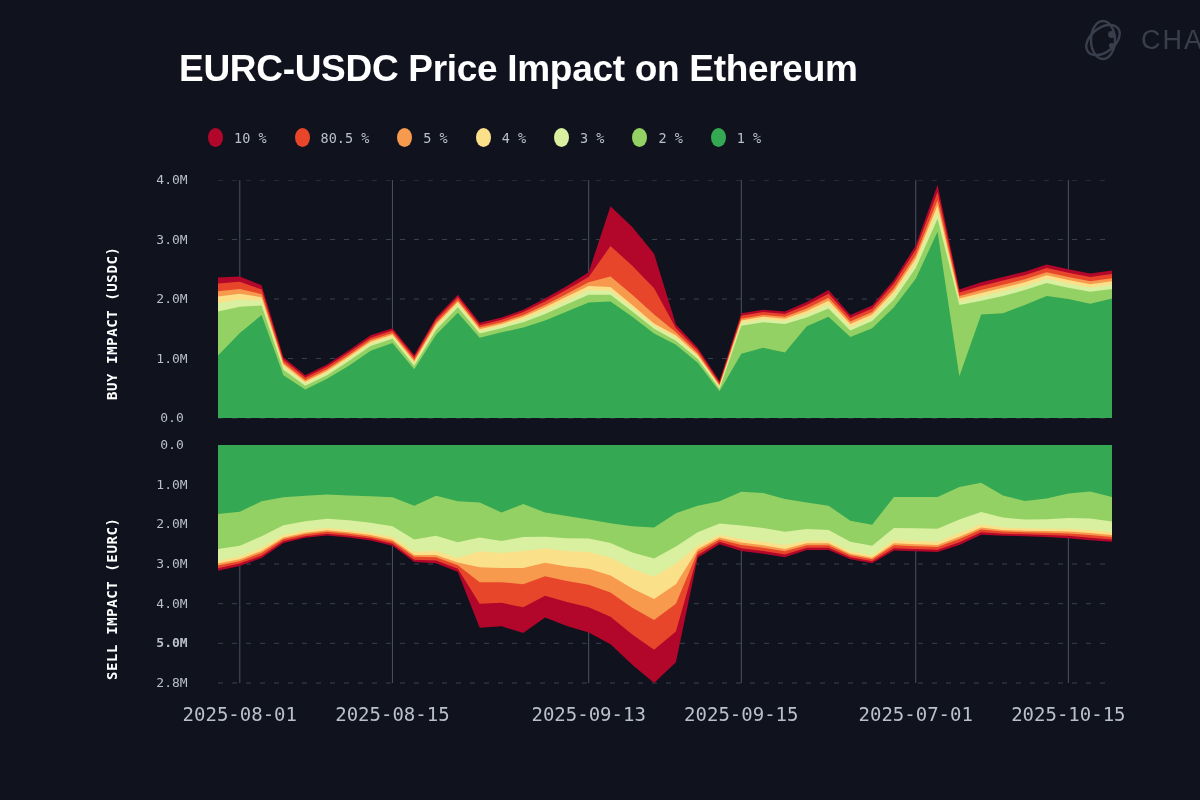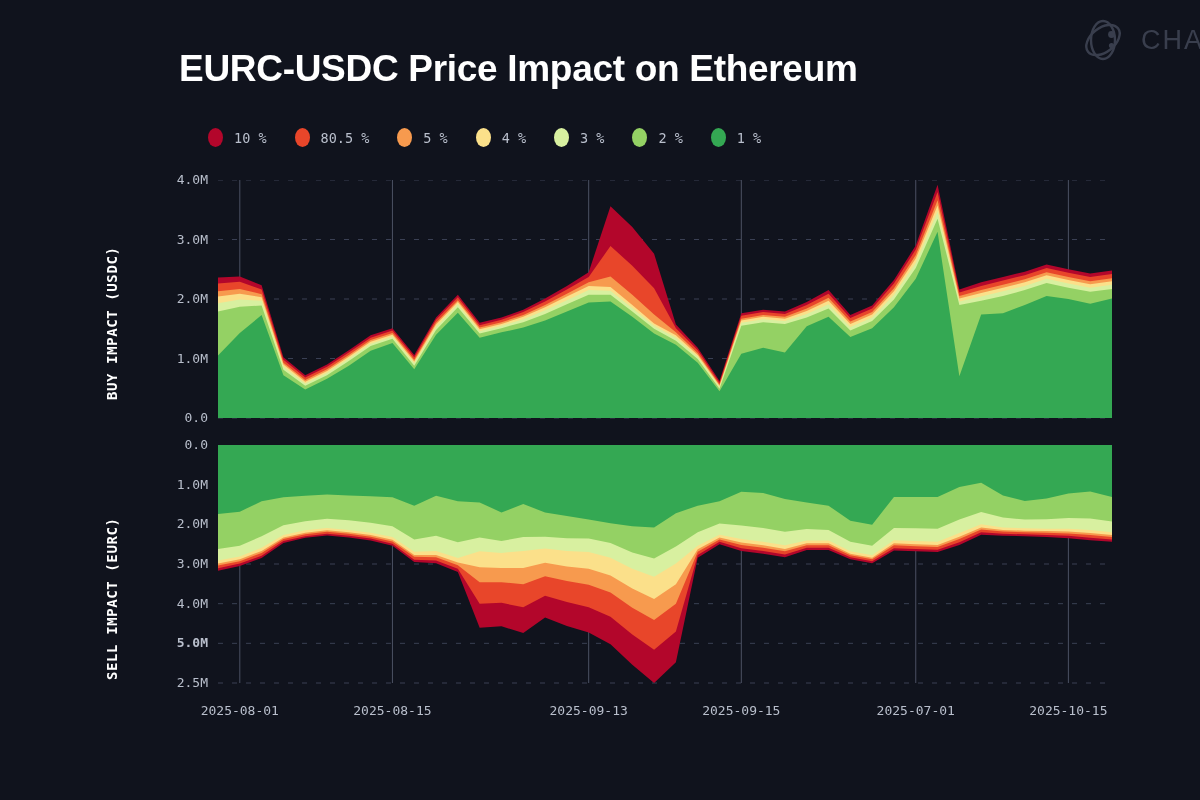--- a/index.html
+++ b/index.html
@@ -83,29 +83,29 @@
   }
   #buy-axis-title  { left: 104px; top: 400px; }
   #sell-axis-title { left: 104px; top: 680px; }
 
   
   .ytick {
     position: absolute;
     color: #b9bfcc;
     font-family: "DejaVu Sans Mono", monospace;
     font-size: 13px;
-    text-align: right;
+    text-align: center;
     width: 72px;
     white-space: nowrap;
   }
   .xtick {
     position: absolute;
     color: #b9bfcc;
     font-family: "DejaVu Sans Mono", monospace;
-    font-size: 13px;
+    font-size: 19px;
     text-align: center;
     width: 130px;
     white-space: nowrap;
   }
 
   .plot-svg { position: absolute; display: block; }
   #buy-plot  { left: 135px; top: 180px; }
   #sell-plot { left: 135px; top: 445px; }
 </style>
 </head>
@@ -207,21 +207,21 @@
       <div class="ytick" style="left: 136px; top: 350.5px;">1.0M</div>
       <div class="ytick" style="left: 136px; top: 291px;">2.0M</div>
       <div class="ytick" style="left: 136px; top: 231.5px;">3.0M</div>
       <div class="ytick" style="left: 136px; top: 172px;">4.0M</div>
       <div class="ytick" style="left: 136px; top: 437px;">0.0</div>
       <div class="ytick" style="left: 136px; top: 476.667px;">1.0M</div>
       <div class="ytick" style="left: 136px; top: 516.333px;">2.0M</div>
       <div class="ytick" style="left: 136px; top: 556px;">3.0M</div>
       <div class="ytick" style="left: 136px; top: 595.667px;">4.0M</div>
       <div class="ytick" style="left: 136px; top: 635.333px; font-weight: bold;">5.0M</div>
-      <div class="ytick" style="left: 136px; top: 675px;">2.5M</div>
+      <div class="ytick" style="left: 136px; top: 675px;">2.8M</div>
       <div class="xtick" style="left: 174.805px; top: 703px;">2025-08-01</div>
       <div class="xtick" style="left: 327.439px; top: 703px;">2025-08-15</div>
       <div class="xtick" style="left: 523.683px; top: 703px;">2025-09-13</div>
       <div class="xtick" style="left: 676.317px; top: 703px;">2025-09-15</div>
       <div class="xtick" style="left: 850.756px; top: 703px;">2025-07-01</div>
       <div class="xtick" style="left: 1003.39px; top: 703px;">2025-10-15</div>
     </div>
 
 </div>
 

